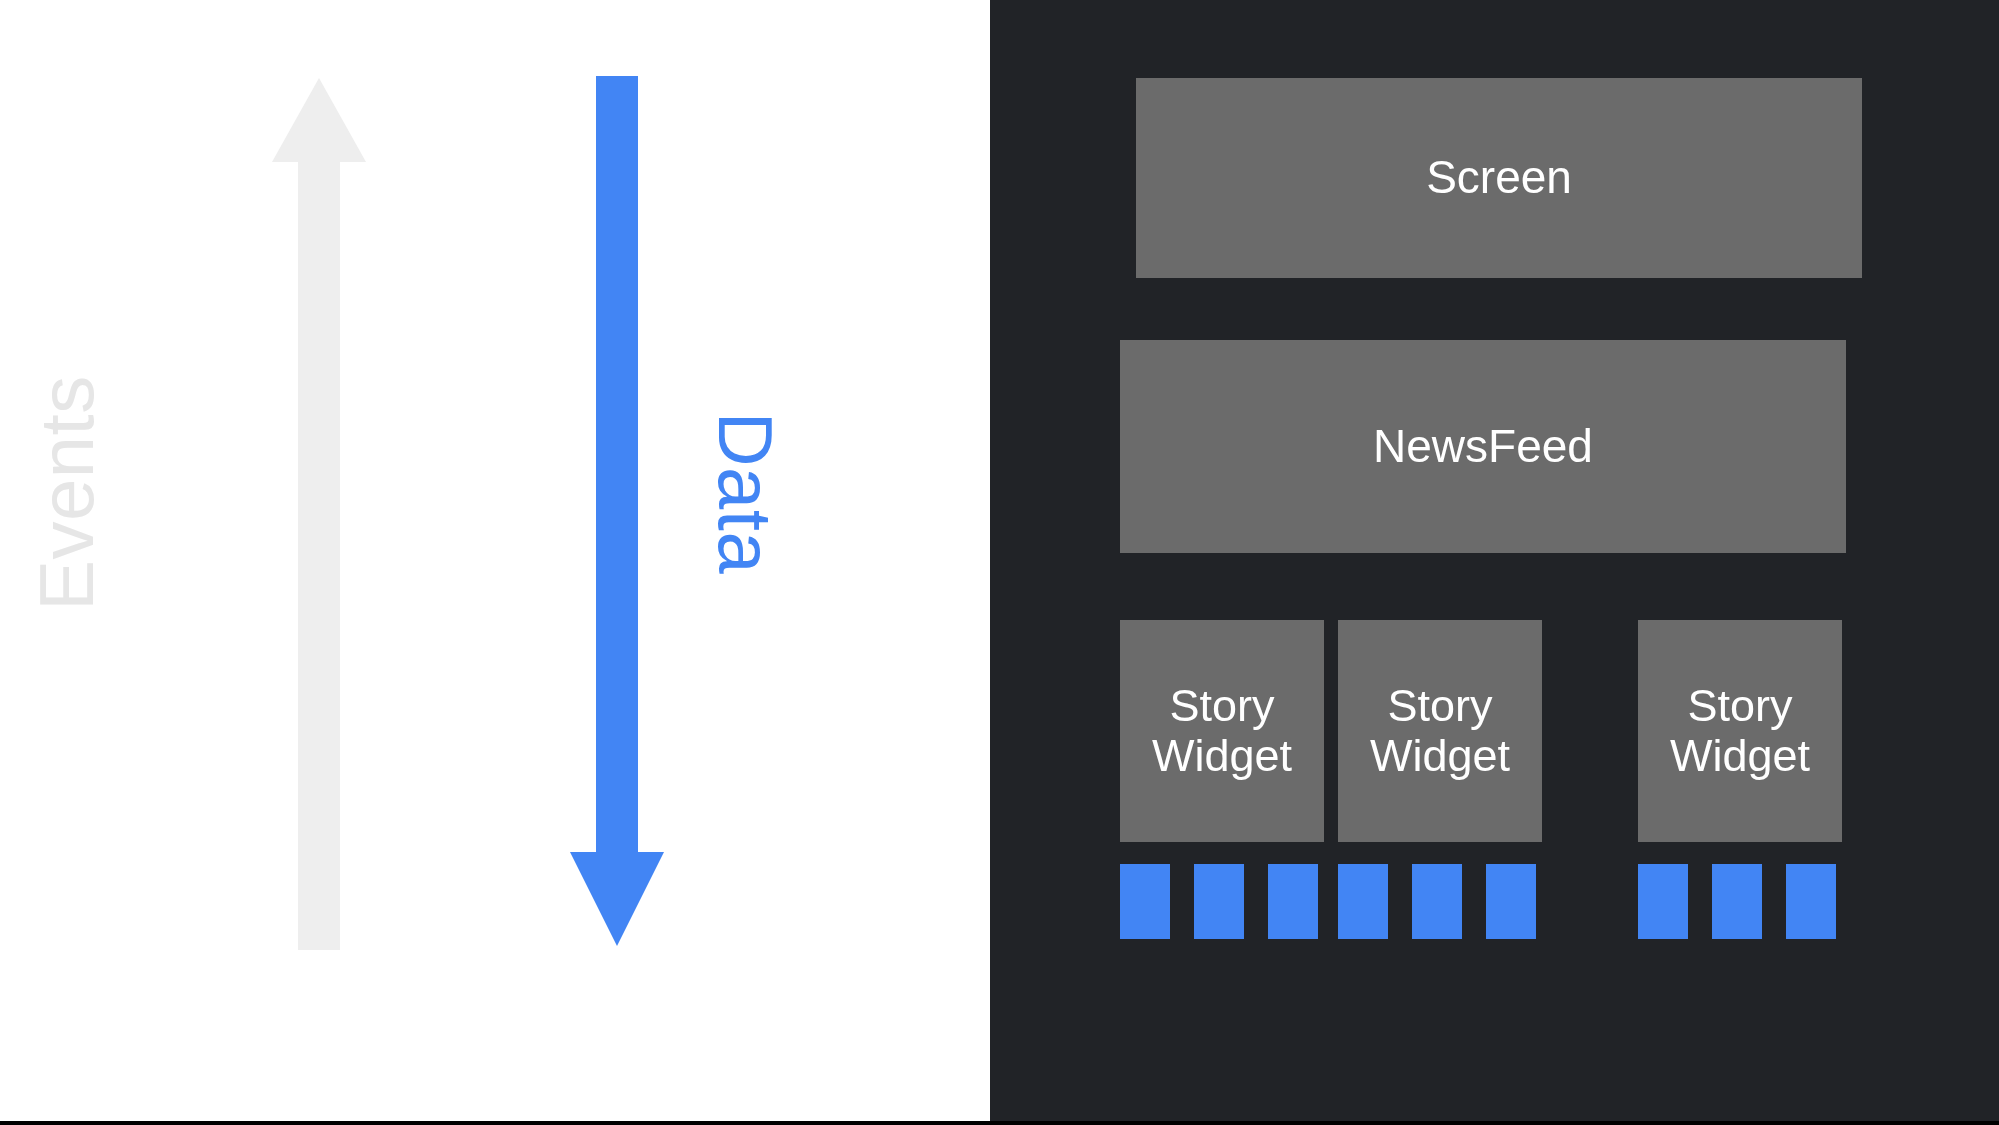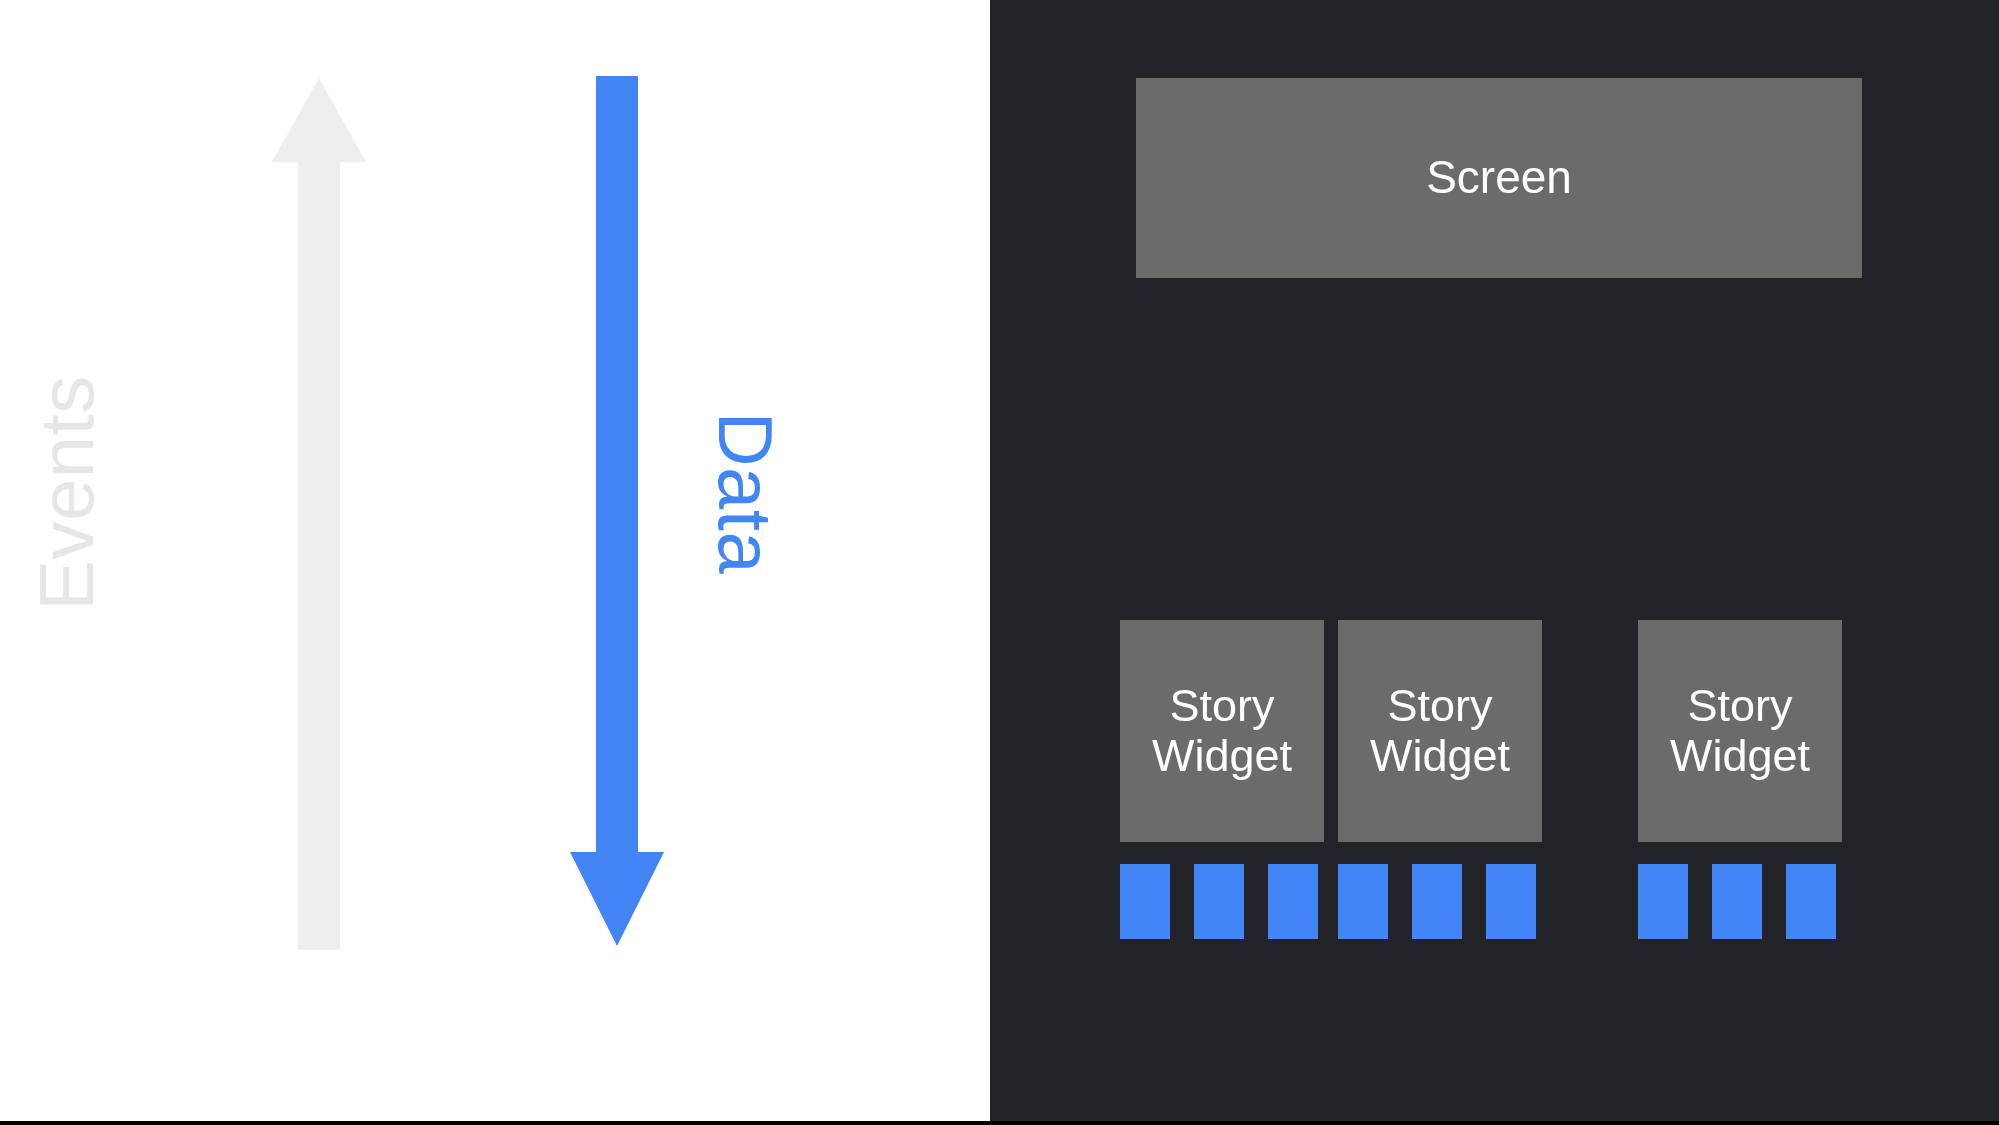--- a/index.html
+++ b/index.html
@@ -145,20 +145,23 @@
     </svg>
     <div class="axis-label" id="data-label">Data</div>
   </div>
 
   <div id="right-panel">
 
     <div class="ui-box" id="box-screen">
       <span>Screen</span>
     </div>
 
+    <div class="ui-box" id="box-newsfeed">
+      <span>NewsFeed</span>
+    </div>
 
     <div class="ui-box box-story" id="box-story-0">
       <span><span>Story</span><br><span>Widget</span></span>
     </div>
 
     <div class="ui-box box-story" id="box-story-1">
       <span><span>Story</span><br><span>Widget</span></span>
     </div>
 
     <div class="ui-box box-story" id="box-story-2">

